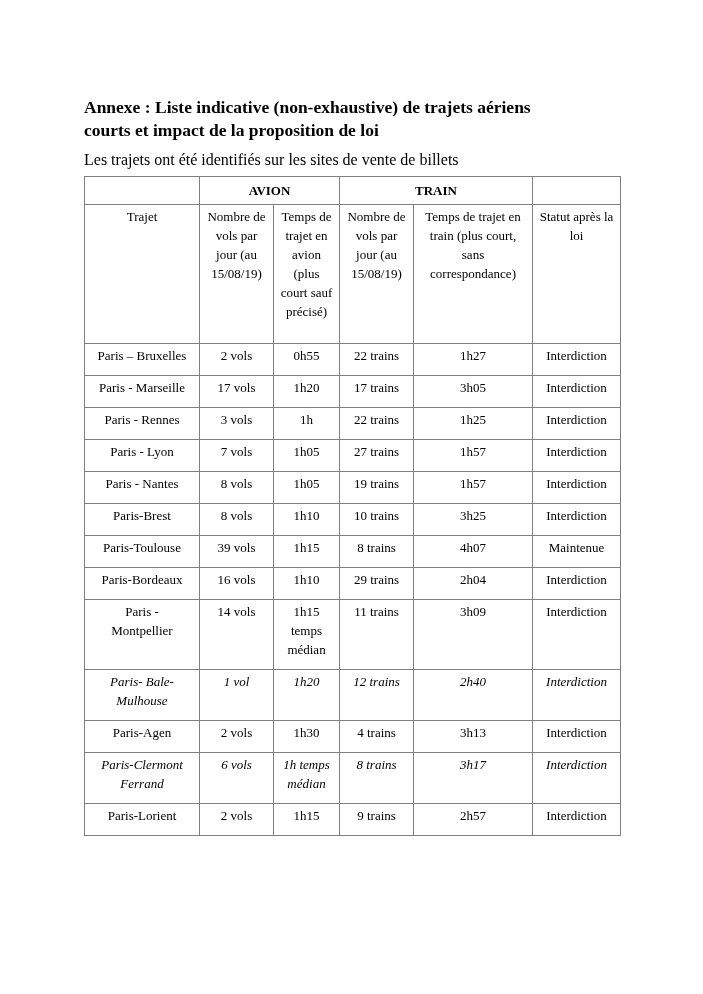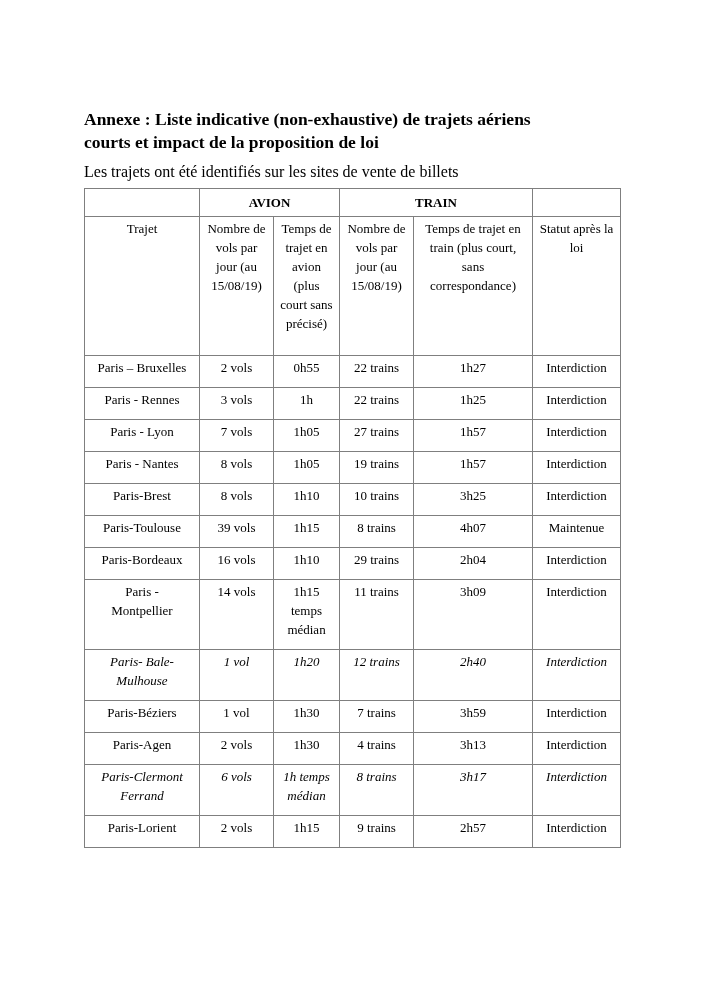--- a/index.html
+++ b/index.html
@@ -9,21 +9,21 @@
     width: 703px;
     height: 994px;
     background: #ffffff;
     font-family: "Liberation Serif", "DejaVu Serif", serif;
     color: #000000;
     overflow: hidden;
   }
   .content {
     position: absolute;
     left: 84px;
-    top: 100px;
+    top: 88px;
     width: 477px;
   }
   .doc-title {
     font-size: 17.5px;
     line-height: 23px;
     font-weight: bold;
     margin: 8px 0 10px 0;
   }
   .doc-subtitle {
     font-size: 16px;
@@ -74,33 +74,41 @@
       <thead>
         <tr class="group-row">
           <td></td>
           <th colspan="2">AVION</th>
           <th colspan="2">TRAIN</th>
           <td></td>
         </tr>
         <tr class="head-row">
           <th class="col-trajet">Trajet</th>
           <th>Nombre de vols par jour (au 15/08/19)</th>
-          <th>Temps de trajet en avion (plus court sans précisé)</th>
+          <th>Temps de trajet en avion (plus court sauf précisé)</th>
           <th>Nombre de vols par jour (au 15/08/19)</th>
           <th>Temps de trajet en train (plus court, sans correspondance)</th>
           <th>Statut après la loi</th>
         </tr>
       </thead>
       <tbody>
         <tr class="r32">
           <td>Paris – Bruxelles</td>
           <td>2 vols</td>
           <td>0h55</td>
           <td>22 trains</td>
           <td>1h27</td>
+          <td>Interdiction</td>
+        </tr>
+        <tr class="r32">
+          <td>Paris - Marseille</td>
+          <td>17 vols</td>
+          <td>1h20</td>
+          <td>17 trains</td>
+          <td>3h05</td>
           <td>Interdiction</td>
         </tr>
         <tr class="r32">
           <td>Paris - Rennes</td>
           <td>3 vols</td>
           <td>1h</td>
           <td>22 trains</td>
           <td>1h25</td>
           <td>Interdiction</td>
         </tr>
@@ -154,28 +162,20 @@
         </tr>
         <tr class="r48">
           <td>Paris- Bale-Mulhouse</td>
           <td>1 vol</td>
           <td>1h20</td>
           <td>12 trains</td>
           <td>2h40</td>
           <td>Interdiction</td>
         </tr>
         <tr class="r32">
-          <td>Paris-Béziers</td>
-          <td>1 vol</td>
-          <td>1h30</td>
-          <td>7 trains</td>
-          <td>3h59</td>
-          <td>Interdiction</td>
-        </tr>
-        <tr class="r32">
           <td>Paris-Agen</td>
           <td>2 vols</td>
           <td>1h30</td>
           <td>4 trains</td>
           <td>3h13</td>
           <td>Interdiction</td>
         </tr>
         <tr class="r48">
           <td>Paris-Clermont Ferrand</td>
           <td>6 vols</td>

